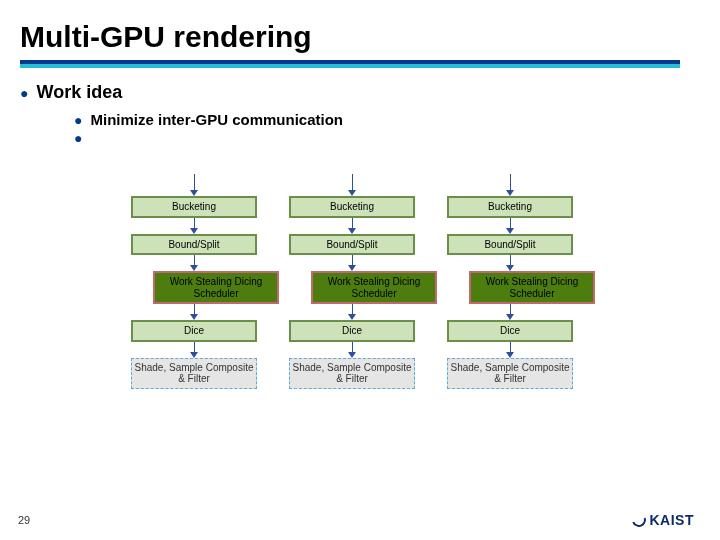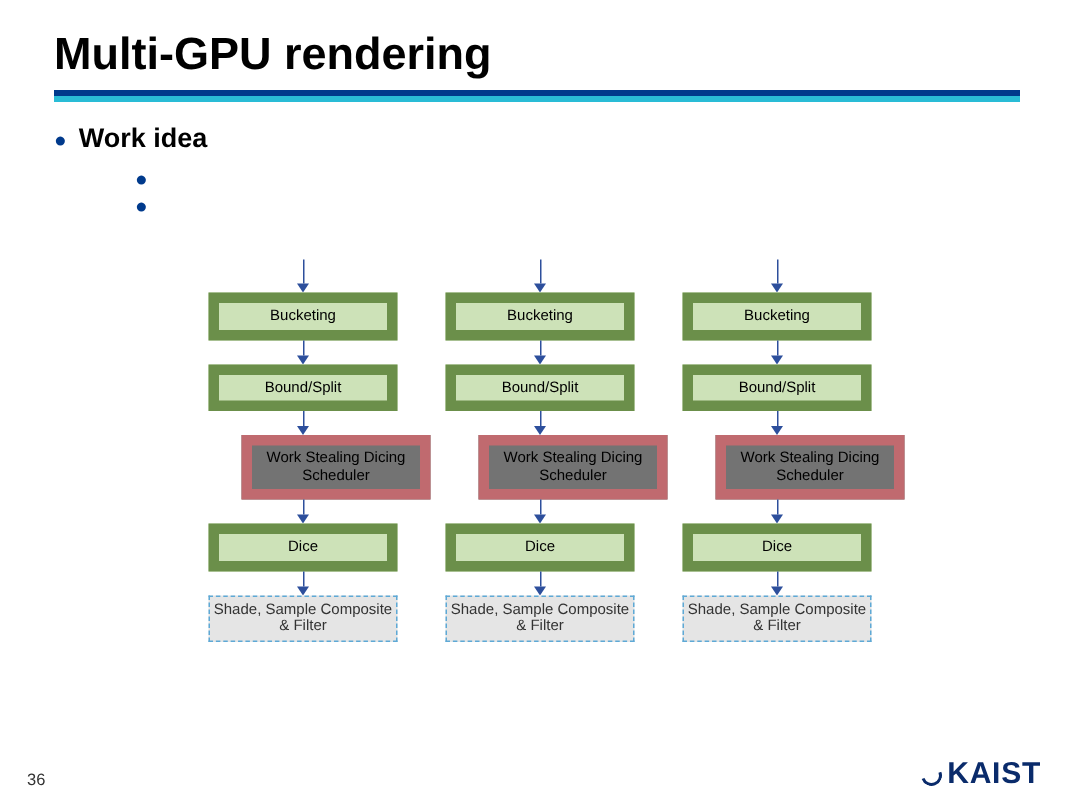--- a/index.html
+++ b/index.html
@@ -6,21 +6,21 @@
   body {
     width: 720px;
     height: 540px;
     font-family: Arial, Helvetica, sans-serif;
     background: #fff;
     color: #000;
     position: relative;
     overflow: hidden;
   }
   .slide {
-    padding: 20px 40px 0 36px;
+    padding: 20px 40px 0 20px;
   }
   .title {
     font-size: 30px;
     font-weight: bold;
     margin-bottom: 6px;
   }
   .rule {
     height: 8px;
     width: 100%;
     display: flex;
@@ -57,28 +57,28 @@
     gap: 30px;
   }
   .col {
     width: 128px;
     display: flex;
     flex-direction: column;
     align-items: center;
   }
   .box {
     width: 126px;
-    border: 7px solid #7f1d1d;
+    border: 2px solid #7f1d1d;
     text-align: center;
     font-size: 10px;
     line-height: 1.15;
     padding: 3px 2px;
   }
   .box.green { background: #cde2b8; border-color: #6b8f4a; }
-  .box.pink  { background: #737373; border-color: #c06a6f; margin-left: 44px; }
+  .box.pink  { background: #4d7c0f; border-color: #c06a6f; margin-left: 44px; }
   .box.blue  { background: #e5e5e5; border: 1.5px dashed #5ea9d6; color: #333; }
   .arrow-line {
     width: 1px;
     height: 10px;
     background: #2d4f9c;
     margin: 0 auto;
   }
   .arrow-head {
     width: 0; height: 0;
     border-left: 4px solid transparent;
@@ -94,21 +94,21 @@
     bottom: 14px;
     font-size: 11px;
     color: #333;
   }
   .logo {
     position: absolute;
     right: 26px;
     bottom: 12px;
     font-family: Arial, sans-serif;
     font-weight: bold;
-    font-size: 20px;
+    font-size: 14px;
     color: #0a2b6b;
     letter-spacing: 0.5px;
     display: flex;
     align-items: center;
     gap: 4px;
   }
   .logo .swoosh {
     width: 14px; height: 14px;
     border: 2px solid #0a2b6b;
     border-top-color: transparent;
@@ -128,20 +128,21 @@
   </div>
 
   <div class="main-idea">
     <span class="dot">●</span>
     <span>Work idea</span>
   </div>
 
   <div class="sub-list">
     <div class="item">
       <span class="dot">●</span>
+      <span>Minimize inter-GPU communication</span>
     </div>
     <div class="item">
       <span class="dot">●</span>
     </div>
   </div>
 
   <div class="diagram" id="diagram">
       <div class="col">
         <div class="arrow-wrap top">
           <div class="arrow-line"></div>
@@ -219,18 +220,18 @@
         <div class="box green">Dice</div>
         <div class="arrow-wrap">
           <div class="arrow-line"></div>
           <div class="arrow-head"></div>
         </div>
         <div class="box blue">Shade, Sample Composite &amp; Filter</div>
       </div>
     </div>
 </div>
 
-<div class="page-num">36</div>
+<div class="page-num">29</div>
 
 <div class="logo">
   <span class="swoosh"></span>
   <span>KAIST</span>
 </div>
 
 </body></html>

